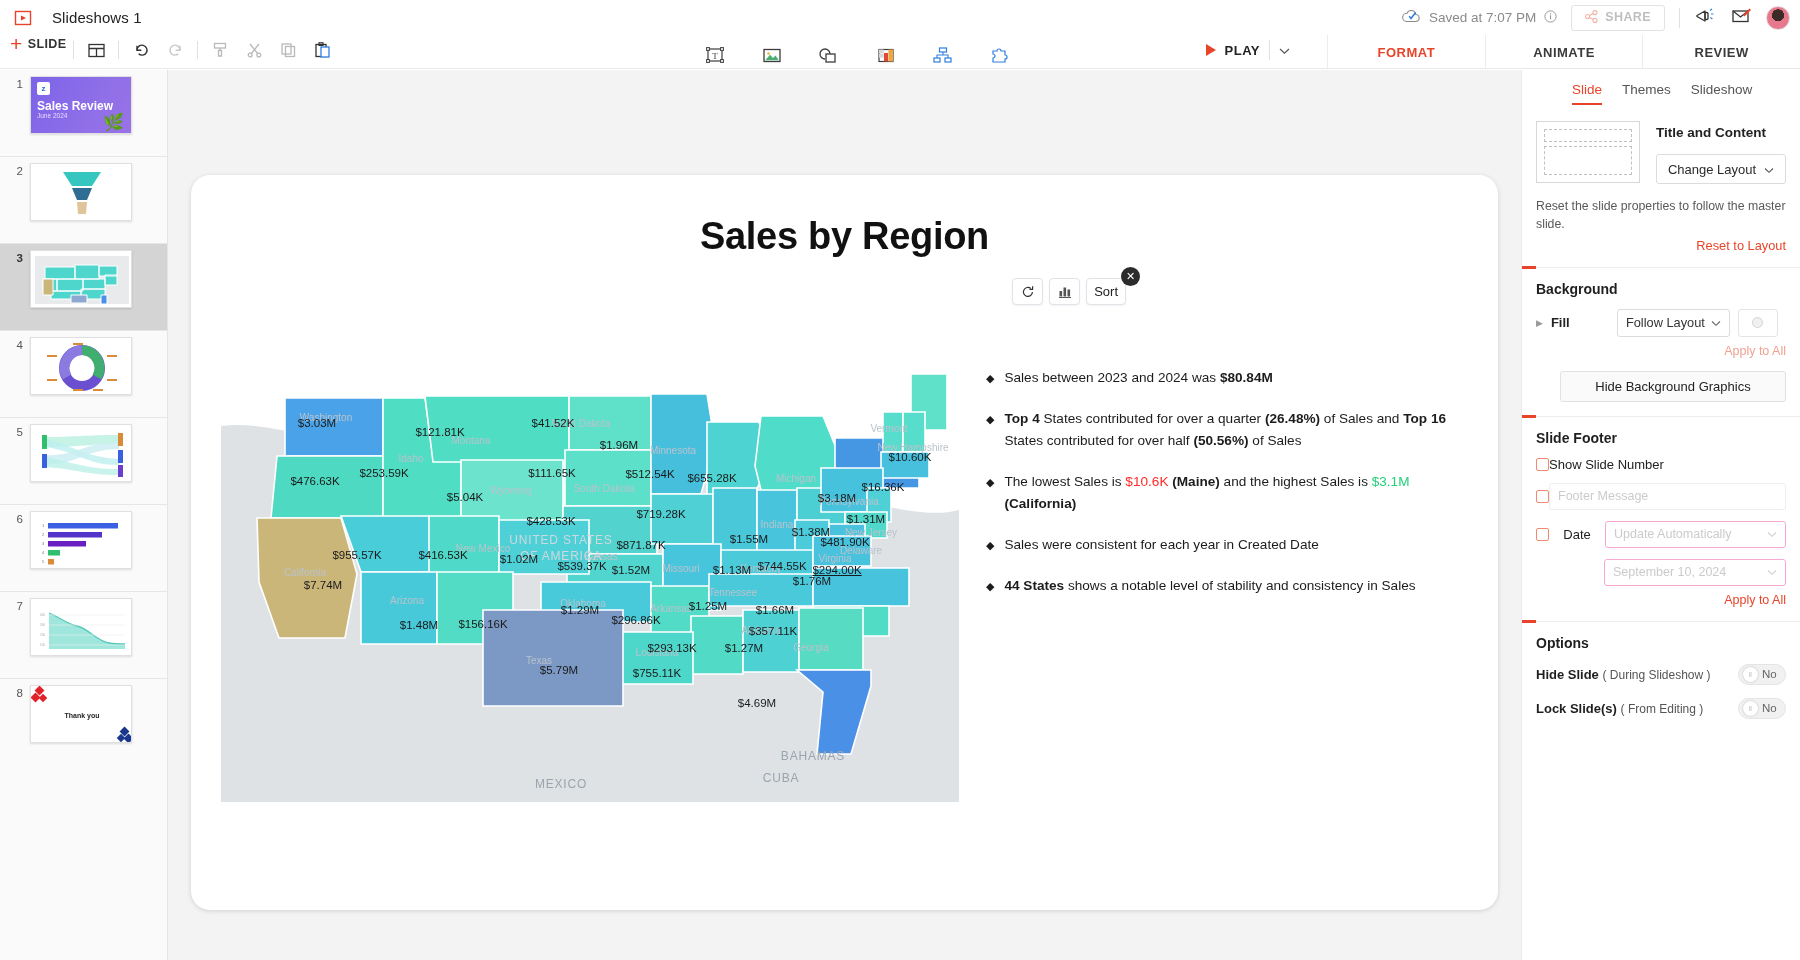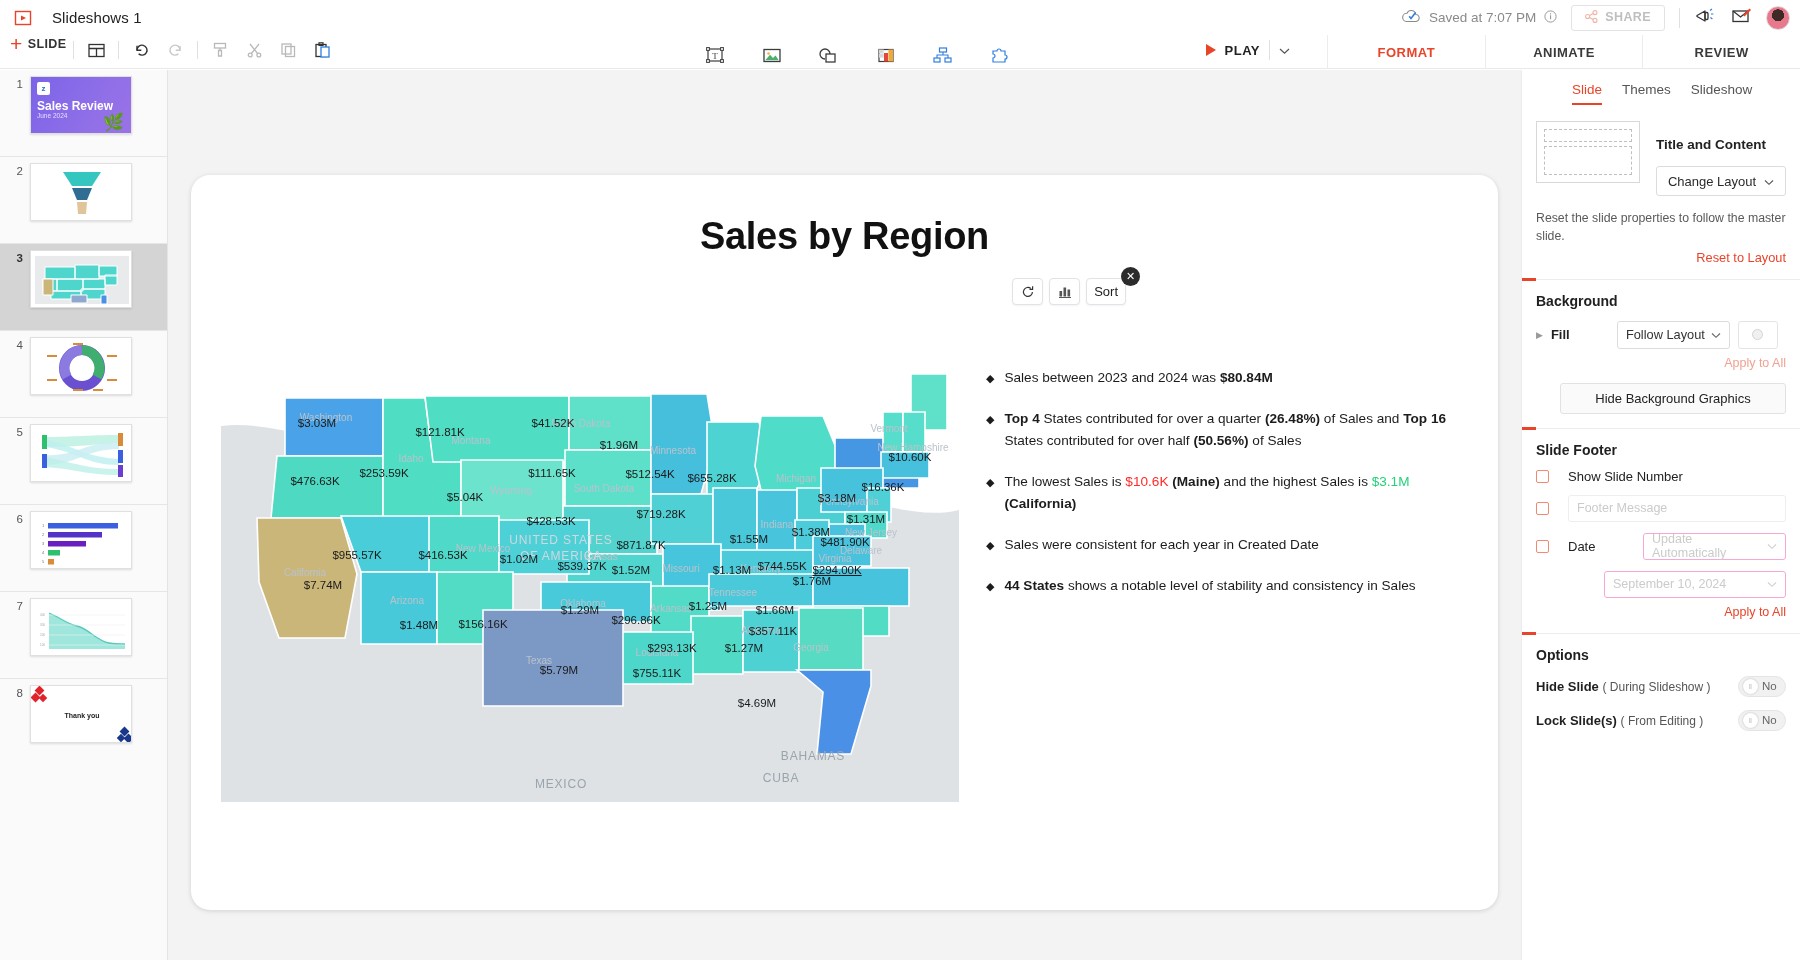--- a/index.html
+++ b/index.html
@@ -206,21 +206,21 @@
   .sub-tab { font-size: 13.5px; color: #555; padding-bottom: 6px; }
   .sub-tab.active { color: #e8442a; border-bottom: 2px solid #e8442a; font-weight: normal; }
 
   .layout-row { display: flex; gap: 16px; padding: 16px 14px 0 14px; }
   .layout-thumb {
     width: 104px; height: 62px; border: 1px solid #d8d8d8; background: #fff;
     padding: 7px; position: relative;
   }
   .lt-a { border: 1px dashed #c0c0c0; height: 13px; }
   .lt-b { border: 1px dashed #c0c0c0; height: 29px; margin-top: 4px; }
-  .layout-right { flex: 1; padding-top: 4px; margin-top: 12px; }
+  .layout-right { flex: 1; padding-top: 4px; }
   .layout-name { font-size: 13.5px; font-weight: bold; color: #222; }
   .change-layout {
     margin-top: 14px; height: 30px; border: 1px solid #dcdcdc; border-radius: 3px;
     display: flex; align-items: center; justify-content: center; gap: 8px;
     font-size: 13px; color: #2b2b2b; background: #fff;
   }
   .reset-note {
     padding: 13px 14px 0 14px; font-size: 12.3px; color: #5a5a5a; line-height: 1.5;
   }
   .reset-link {
@@ -245,21 +245,21 @@
     display: flex; align-items: center; justify-content: center;
   }
   .swatch { width: 11px; height: 11px; border-radius: 50%; border: 1px solid #d4d4d4; background: #f0f0f0; }
   .apply-all { text-align: right; padding: 7px 14px 0 0; font-size: 12.5px; color: #f0a291; }
   .apply-all.strong { color: #e8442a; }
   .hide-bg-btn {
     margin: 13px 14px 0 38px; height: 31px; border: 1px solid #e2e2e2; border-radius: 3px;
     background: #fafafa; display: flex; align-items: center; justify-content: center;
     font-size: 13px; color: #222;
   }
-  .chk-row { display: flex; align-items: center; gap: 19px; padding: 11px 14px 0 14px; }
+  .chk-row { display: flex; align-items: center; gap: 0; padding: 11px 14px 0 14px; text-align: center; }
   .chkbox { width: 13px; height: 13px; border: 1.5px solid #ef8a73; border-radius: 2px; background: #fff; }
   .chk-label { font-size: 13px; color: #222; }
   .ghost-input {
     height: 27px; border: 1px solid #eeeeee; border-radius: 3px; flex: 1;
     display: flex; align-items: center; padding: 0 8px; font-size: 12.5px; color: #cbcbcb;
   }
   .ghost-select {
     height: 27px; border: 1px solid #f9a8d4; border-radius: 3px; flex: 1;
     display: flex; align-items: center; justify-content: space-between;
     padding: 0 8px; font-size: 12.5px; color: #cbcbcb;

